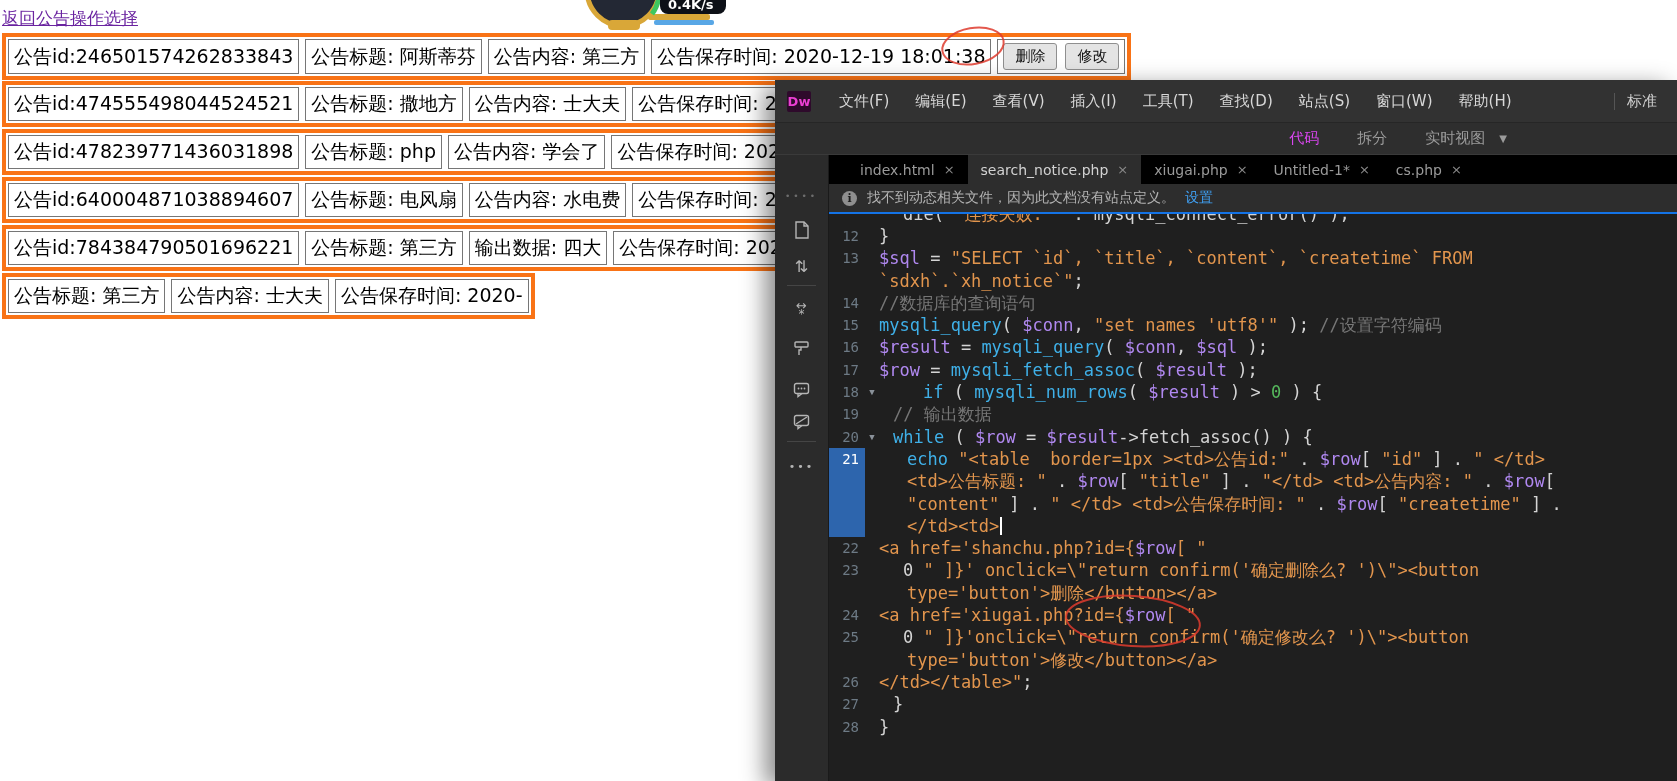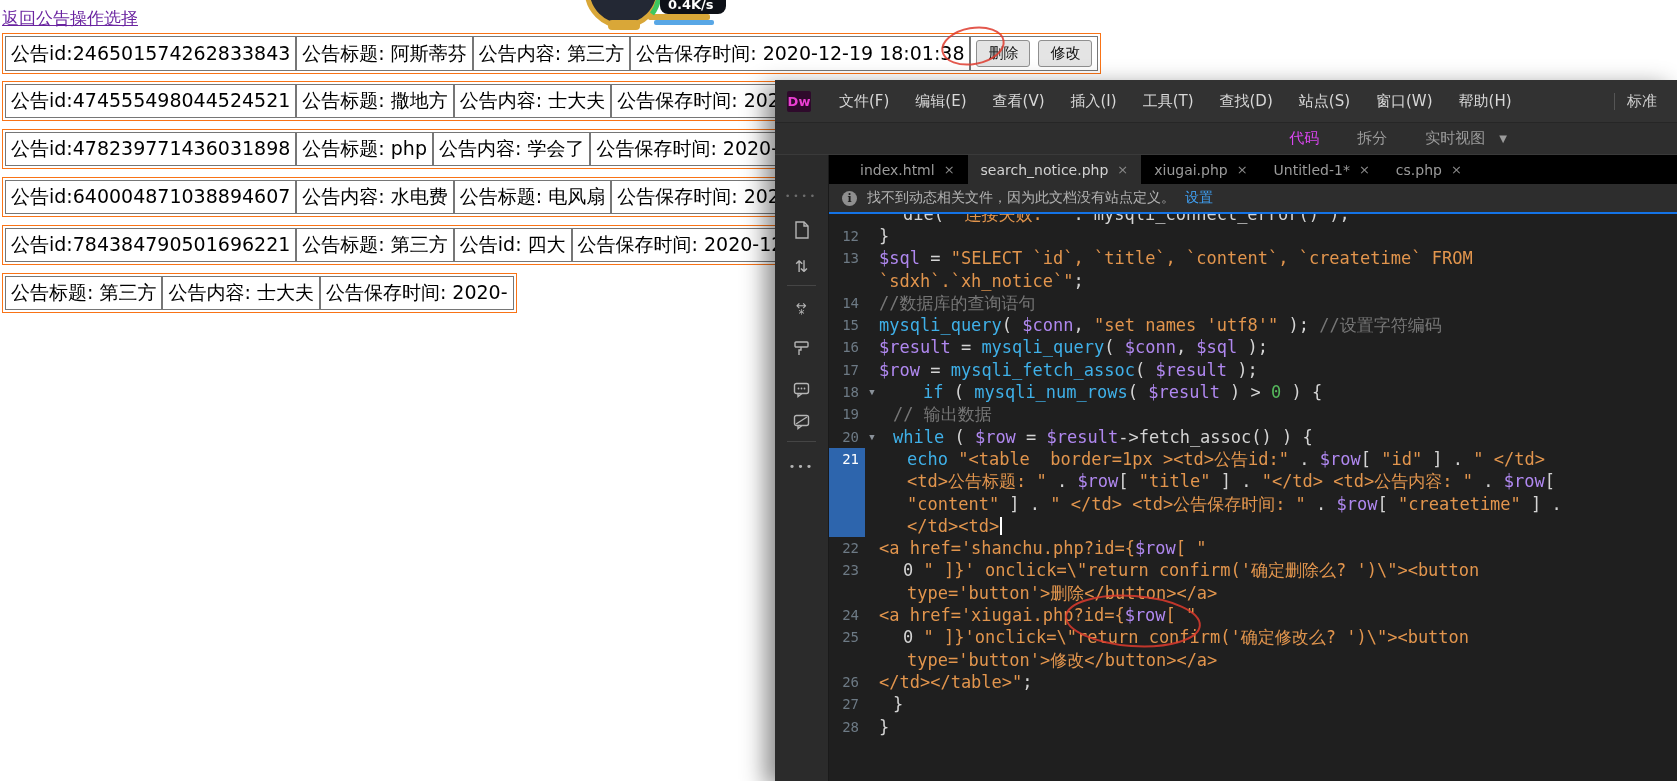--- a/index.html
+++ b/index.html
@@ -4,22 +4,22 @@
 <style>
   html,body{margin:0;padding:0;}
   body{width:1677px;height:781px;position:relative;overflow:hidden;background:#ffffff;
        font-family:"DejaVu Sans","Liberation Sans",sans-serif;}
 
   
   .webpage{position:absolute;inset:0;}
   .back-link{position:absolute;left:2px;top:7px;font-size:17px;color:#6a23a0;
              text-decoration:underline;cursor:pointer;}
   .ann-list{position:absolute;left:2px;top:33px;}
-  .ann-table{display:inline-flex;align-items:stretch;border:1px solid #f97316;
-             padding:2px;gap:0;background:#fff;margin-bottom:13px;}
+  .ann-table{display:inline-flex;align-items:stretch;border:4px solid #f97316;
+             padding:2px;gap:6px;background:#fff;margin-bottom:13px;}
   .ann-row-wrap{display:block;height:48px;}
   .ann-cell{border:1px solid #767676;padding:3px 5px;font-size:19px;color:#000;
             white-space:nowrap;display:flex;align-items:center;}
   .btn-cell{gap:8px;}
   .wbtn{font-family:inherit;font-size:15px;color:#111;background:#e4e4e4;
         border:1px solid #8f8f8f;border-radius:3px;padding:3px 11px;white-space:nowrap;}
 
   
   .speed-widget{position:absolute;left:520px;top:-40px;width:212px;height:74px;}
 
@@ -115,28 +115,28 @@
           <div class="ann-cell">公告保存时间: 2020-</div>
         </div></div>
       <div class="ann-row-wrap"><div class="ann-table">
           <div class="ann-cell">公告id:478239771436031898</div>
           <div class="ann-cell">公告标题: php</div>
           <div class="ann-cell">公告内容: 学会了</div>
           <div class="ann-cell">公告保存时间: 2020-12</div>
         </div></div>
       <div class="ann-row-wrap"><div class="ann-table">
           <div class="ann-cell">公告id:640004871038894607</div>
+          <div class="ann-cell">公告标题: 电风扇</div>
           <div class="ann-cell">公告内容: 水电费</div>
-          <div class="ann-cell">公告标题: 电风扇</div>
           <div class="ann-cell">公告保存时间: 2020-</div>
         </div></div>
       <div class="ann-row-wrap"><div class="ann-table">
           <div class="ann-cell">公告id:784384790501696221</div>
           <div class="ann-cell">公告标题: 第三方</div>
-          <div class="ann-cell">公告id: 四大</div>
+          <div class="ann-cell">输出数据: 四大</div>
           <div class="ann-cell">公告保存时间: 2020-12</div>
         </div></div>
       <div class="ann-row-wrap"><div class="ann-table">
           <div class="ann-cell">公告标题: 第三方</div>
           <div class="ann-cell">公告内容: 士大夫</div>
           <div class="ann-cell">公告保存时间: 2020-</div>
         </div></div>
     </div>
 </div>
 

